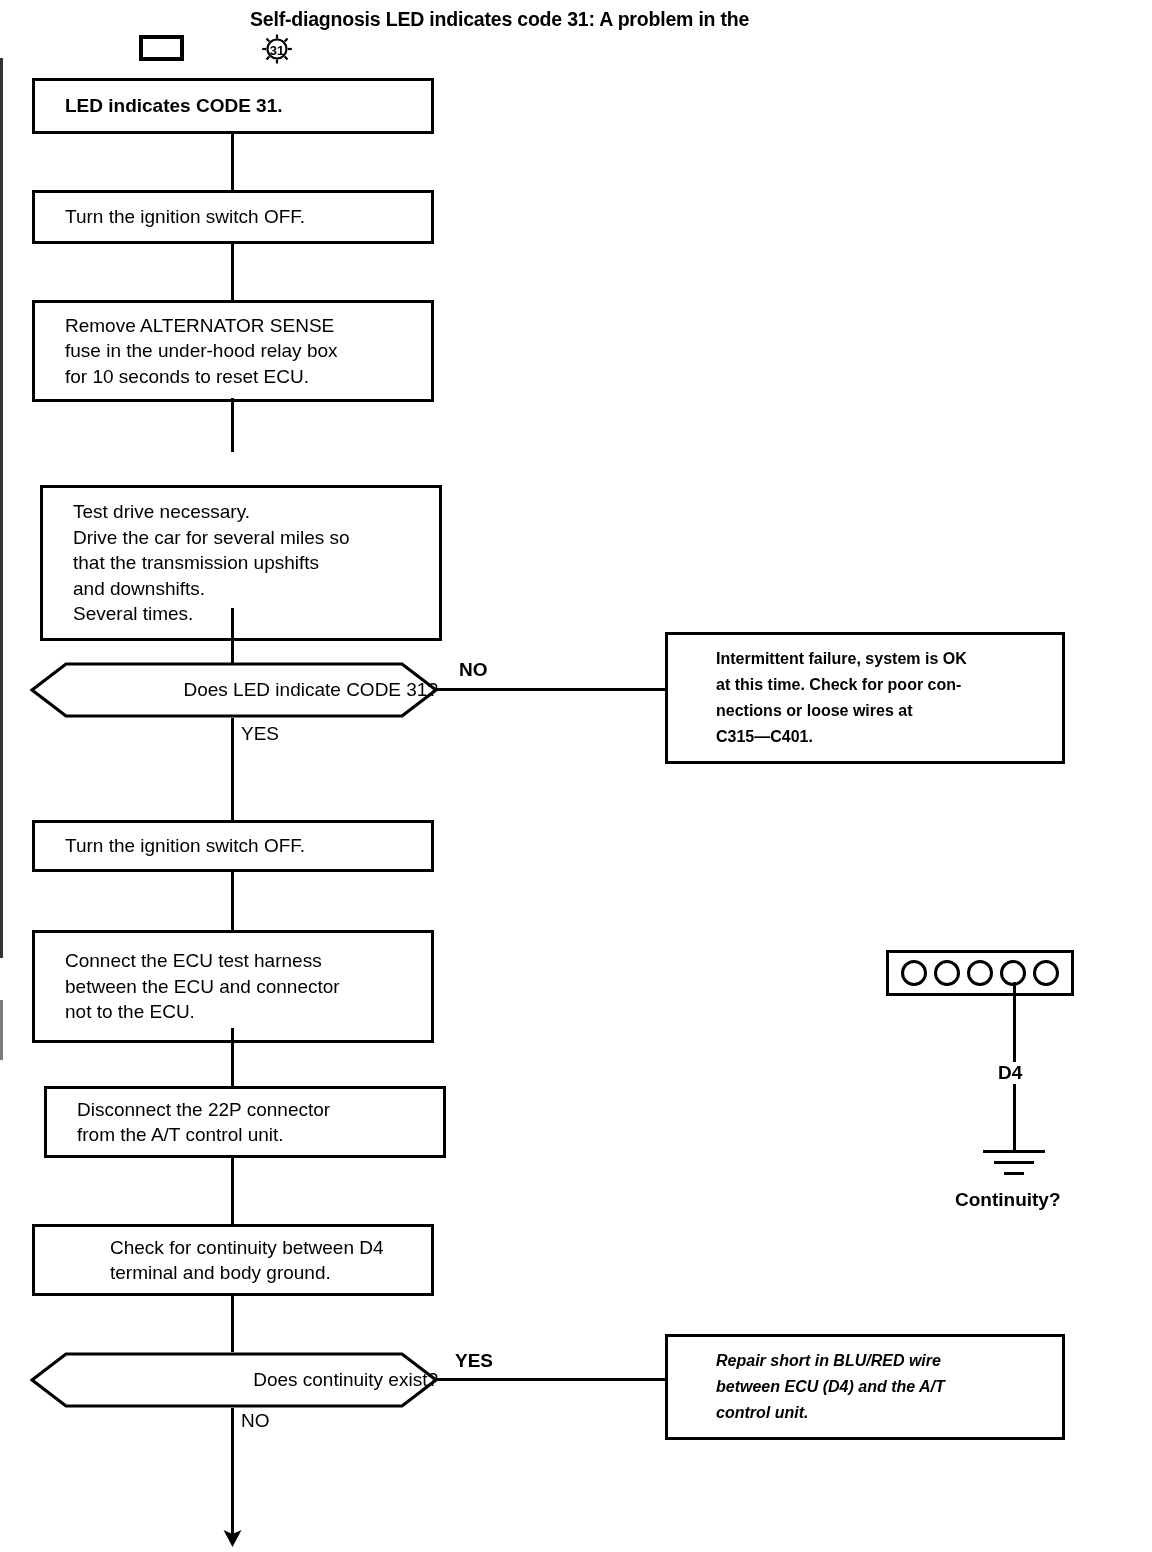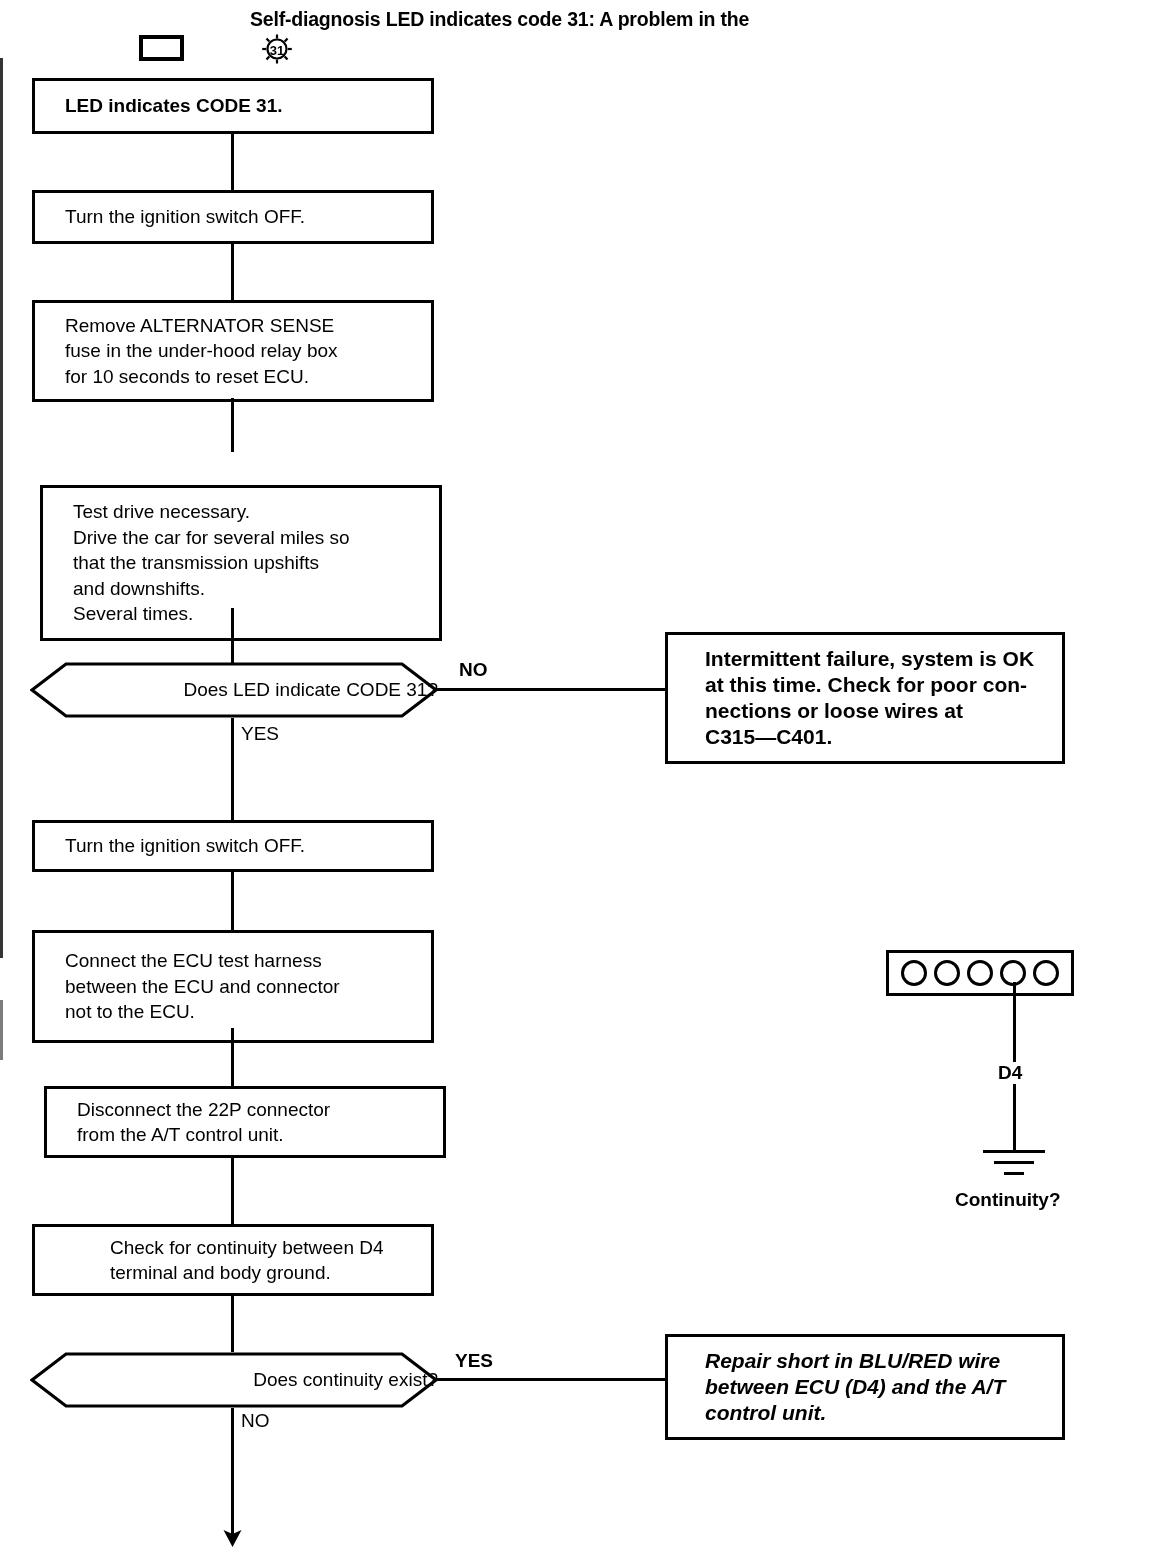--- a/index.html
+++ b/index.html
@@ -84,23 +84,23 @@
     font-size: 19px;
     line-height: 25.5px;
     white-space: pre-line;
   }
   .box.bold .txt { font-weight: bold; }
   .box.just .txt { padding-right: 6px; }
 
   
   .rbox .txt {
     font-weight: bold;
-    font-size: 21px;
+    font-size: 16px;
     line-height: 26px;
-    padding-left: 37px;
+    padding-left: 48px;
     padding-right: 14px;
   }
 
   
   .hex {
     position: absolute;
     display: flex;
     align-items: center;
     justify-content: flex-end;
   }

